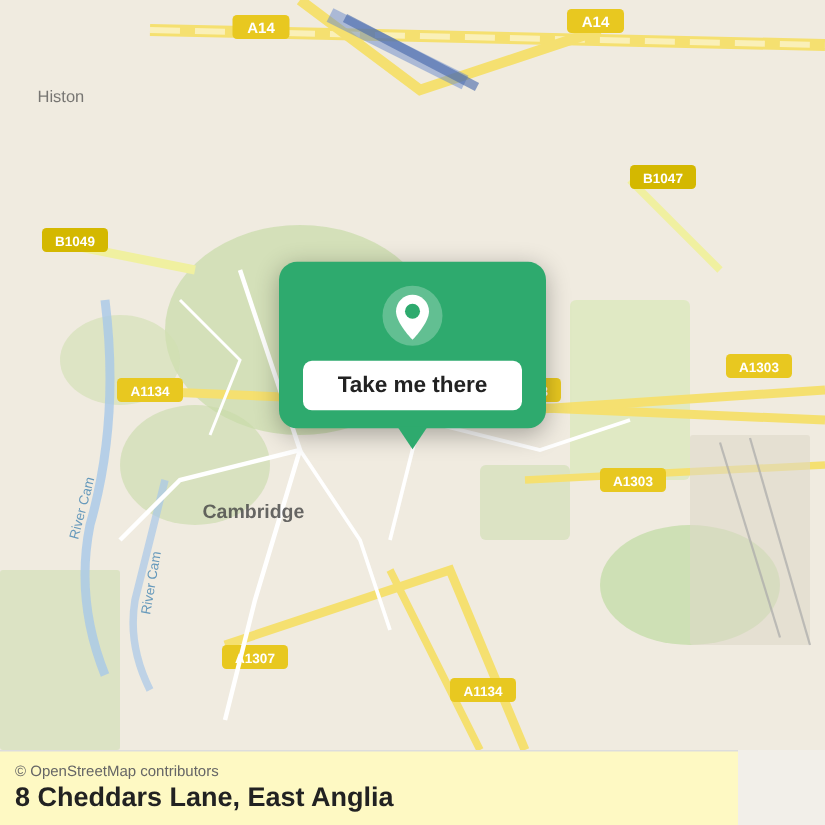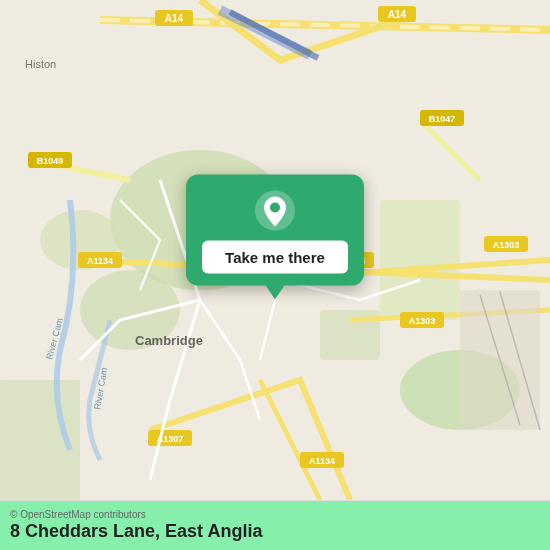--- a/index.html
+++ b/index.html
@@ -66,23 +66,23 @@
       padding: 8px 4px;
       font-size: 15px;
       font-weight: 600;
       color: #222;
       cursor: pointer;
       width: 100%;
     }
 
     
     #bottom-bar {
-      width: 550px;
+      width: 492px;
       height: 50px;
-      background: #86efac;
+      background: #fef9c3;
       display: flex;
       align-items: center;
       justify-content: space-between;
       padding: 0 12px 0 10px;
       border-top: 1px solid #ddd;
     }
 
     #bottom-bar-left {
       display: flex;
       flex-direction: column;

